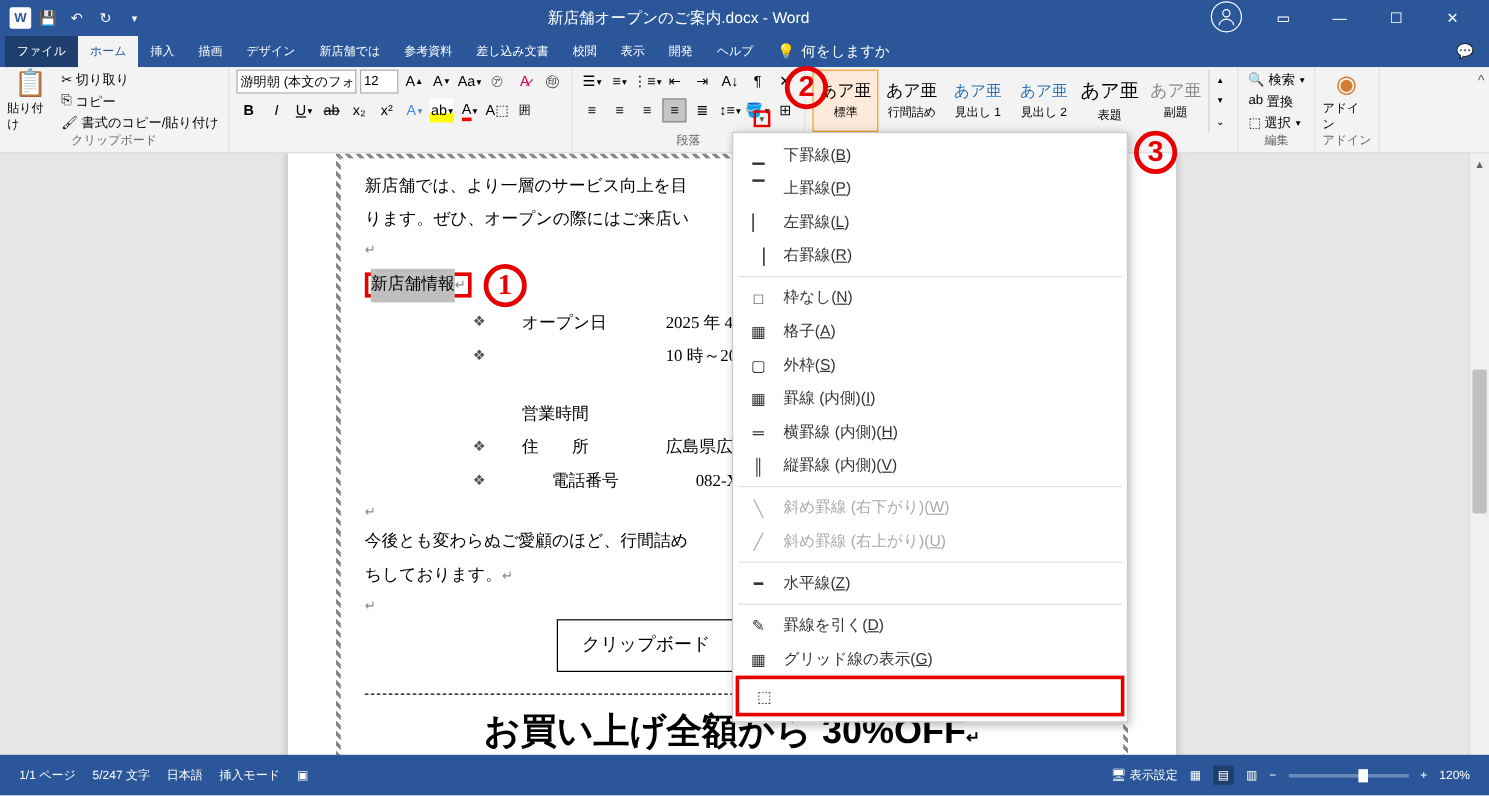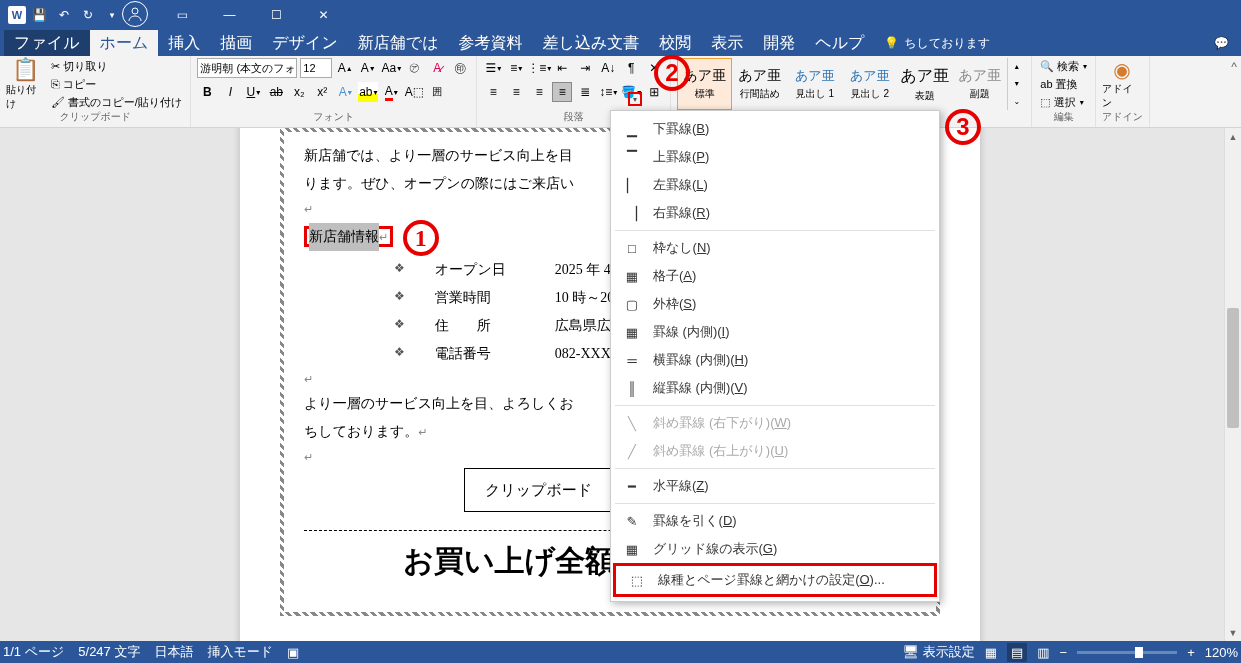--- a/index.html
+++ b/index.html
@@ -8,21 +8,21 @@
     .titlebar { height: 30px; background: #2b579a; color: #fff; display: flex; align-items: center; padding: 0 8px; }
     .titlebar-left { display: flex; align-items: center; gap: 4px; }
     .titlebar-icon { width: 18px; height: 18px; background: #fff; color: #2b579a; font-weight: bold; display: flex; align-items: center; justify-content: center; border-radius: 2px; font-size: 11px; }
     .qat-icon { width: 20px; height: 20px; display: flex; align-items: center; justify-content: center; color: #fff; cursor: pointer; }
     .titlebar-center { flex: 1; text-align: center; font-size: 13px; }
     .titlebar-right { display: flex; gap: 2px; }
     .win-btn { width: 45px; height: 28px; display: flex; align-items: center; justify-content: center; color: #fff; cursor: pointer; }
     .account-icon { width: 26px; height: 26px; border: 1px solid #fff; border-radius: 50%; display: flex; align-items: center; justify-content: center; margin-right: 10px; }
     
     .menubar { height: 26px; background: #2b579a; color: #fff; display: flex; align-items: stretch; padding-left: 4px; }
-    .menu-tab { padding: 0 10px; display: flex; align-items: center; cursor: pointer; font-size: 16px; }
+    .menu-tab { padding: 0 10px; display: flex; align-items: center; cursor: pointer; font-size: 10px; }
     .menu-tab.file { background: #1e3e6e; }
     .menu-tab.active { background: #f3f3f3; color: #2b579a; }
     .tell-me { display: flex; align-items: center; gap: 5px; margin-left: 10px; }
     .share-icon { margin-left: auto; padding: 0 12px; display: flex; align-items: center; }
     
     .ribbon { height: 72px; background: #f3f3f3; border-bottom: 1px solid #d4d4d4; display: flex; position: relative; }
     .ribbon-group { border-right: 1px solid #e1e1e1; padding: 2px 6px; display: flex; flex-direction: column; justify-content: space-between; position: relative; }
     .ribbon-group-label { text-align: center; color: #666; font-size: 10px; padding-bottom: 1px; }
     .ribbon-row { display: flex; align-items: center; gap: 3px; }
     .ribbon-col { display: flex; flex-direction: column; gap: 2px; }
@@ -63,21 +63,21 @@
     .callout-2 { position: absolute; top: 55px; left: 648px; z-index: 60; }
     
     .border-menu { position: absolute; top: 110px; left: 610px; width: 330px; background: #fff; border: 1px solid #ccc; box-shadow: 2px 2px 8px rgba(0,0,0,0.3); z-index: 40; padding: 4px 0; }
     .menu-item { display: flex; align-items: center; padding: 5px 12px; gap: 12px; cursor: pointer; font-size: 13px; color: #333; }
     .menu-item.disabled { color: #aaa; }
     .menu-sep { height: 1px; background: #e0e0e0; margin: 3px 4px; }
     .menu-icon { width: 18px; height: 18px; display: flex; align-items: center; justify-content: center; flex-shrink: 0; }
     .menu-item.highlighted { border: 3px solid #e60000; margin: 0 2px; }
     .callout-3 { position: absolute; right: -42px; top: -2px; z-index: 70; }
     
-    .statusbar { position: absolute; bottom: 0; left: 0; right: 0; height: 22px; background: #2b579a; color: #fff; display: flex; align-items: center; font-size: 13px; padding: 0 3px; gap: 14px; }
+    .statusbar { position: absolute; bottom: 0; left: 0; right: 0; height: 34px; background: #2b579a; color: #fff; display: flex; align-items: center; font-size: 10px; padding: 0 16px; gap: 14px; }
     .statusbar .sb-right { margin-left: auto; display: flex; align-items: center; gap: 10px; }
     .zoom-slider { width: 100px; height: 3px; background: #6888b8; position: relative; }
     .zoom-thumb { position: absolute; left: 58px; top: -4px; width: 8px; height: 11px; background: #fff; }
     
     .scrollbar-v { position: absolute; right: 0; top: 128px; bottom: 22px; width: 17px; background: #f0f0f0; border-left: 1px solid #ddd; }
     .scroll-thumb { position: absolute; top: 180px; left: 2px; right: 2px; height: 120px; background: #c0c0c0; border-radius: 2px; }
     .scroll-arrow { height: 17px; display:flex; align-items:center; justify-content:center; color:#666; font-size:9px; }
     
     svg.icn { width: 16px; height: 16px; }
     .underline-key { text-decoration: underline; }
@@ -86,20 +86,21 @@
 <body>
 
 <div class="titlebar">
   <div class="titlebar-left">
     <div class="titlebar-icon">W</div>
     <div class="qat-icon">💾</div>
     <div class="qat-icon">↶</div>
     <div class="qat-icon">↻</div>
     <div class="qat-icon" style="font-size:9px;">▾</div>
   </div>
+  <div class="titlebar-center">新店舗オープンのご案内.docx - Word</div>
   <div class="titlebar-right">
     <div class="account-icon">
       <svg class="icn" viewBox="0 0 16 16">
           <circle cx="8" cy="5" r="3" fill="none" stroke="#fff"></circle>
           <path d="M2 15c0-3 3-5 6-5s6 2 6 5" fill="none" stroke="#fff"></path>
         </svg>
     </div>
     <div class="win-btn">▭</div>
     <div class="win-btn">—</div>
     <div class="win-btn">☐</div>
@@ -115,21 +116,21 @@
   <div class="menu-tab">デザイン</div>
   <div class="menu-tab">新店舗では</div>
   <div class="menu-tab">参考資料</div>
   <div class="menu-tab">差し込み文書</div>
   <div class="menu-tab">校閲</div>
   <div class="menu-tab">表示</div>
   <div class="menu-tab">開発</div>
   <div class="menu-tab">ヘルプ</div>
   <div class="tell-me">
     <span>💡</span>
-    <span>ちしております</span>
+    <span>何をしますか</span>
   </div>
   <div class="share-icon">💬</div>
 </div>
 
 <div class="ribbon">
 
   <div class="ribbon-group">
     <div class="ribbon-row">
       <div class="ribbon-btn-lg">
         <div style="font-size:22px;">📋</div>
@@ -184,21 +185,20 @@
         <div class="fmt-btn" style="color:#4a90d9;">A<span class="dropdown-arrow">▾</span></div>
         <div class="fmt-btn" style="background:linear-gradient(#fff 60%,#ff0 60%);">ab<span class="dropdown-arrow">▾</span></div>
         <div class="fmt-btn">
             <span style="border-bottom:3px solid red;">A</span>
             <span class="dropdown-arrow">▾</span>
           </div>
         <div class="fmt-btn">A⬚</div>
         <div class="fmt-btn" style="font-size:10px;">囲</div>
       </div>
     </div>
-    <div class="ribbon-group-label">フォント</div>
   </div>
 
   <div class="ribbon-group">
     <div class="ribbon-col" style="gap:4px;">
       <div class="ribbon-row">
         <div class="fmt-btn">☰<span class="dropdown-arrow">▾</span></div>
         <div class="fmt-btn">≡<span class="dropdown-arrow">▾</span></div>
         <div class="fmt-btn">⋮≡<span class="dropdown-arrow">▾</span></div>
         <div class="fmt-btn">⇤</div>
         <div class="fmt-btn">⇥</div>
@@ -301,36 +301,36 @@
         <span class="callout-num">1</span>
       </div>
       <div id="info-rows">
           <div class="doc-line info-row">
             <span class="bullet">❖</span>
             <span style="width:90px;">オープン日</span>
             <span>2025 年 4 月</span>
           </div>
           <div class="doc-line info-row">
             <span class="bullet">❖</span>
-            <span style="width:90px;">営業時間</span>
+            <span style="width:90px;margin-top:48px;">営業時間</span>
             <span>10 時～20 時</span>
           </div>
           <div class="doc-line info-row">
             <span class="bullet">❖</span>
             <span style="width:90px;">住　　所</span>
             <span>広島県広島</span>
           </div>
           <div class="doc-line info-row">
             <span class="bullet">❖</span>
-            <span style="width:90px;">電話番号</span>
+            <span style="width:90px;margin-left:25px;">電話番号</span>
             <span>082-XXX-X</span>
           </div>
         </div>
       <div class="doc-line" style="font-size:11px;color:#888;">↵</div>
-      <div class="doc-line"><span>より一層のサービス向上を目、よろしくお</span></div>
+      <div class="doc-line"><span>今後とも変わらぬご愛顧のほど、行間詰め</span></div>
       <div class="doc-line"><span>ちしております。</span><span class="para-mark">↵</span></div>
       <div class="doc-line" style="font-size:11px;color:#888;">↵</div>
       <div class="doc-line"><span class="coupon-box">クリップボード</span></div>
       <div class="dotted-line"></div>
       <div class="big-text"><span>お買い上げ全額から 30%OFF</span><span class="para-mark" style="font-size:14px;">↵</span></div>
     </div>
   </div>
 </div>
 
 <div class="border-menu" id="border-menu">
@@ -394,21 +394,20 @@
     <div class="menu-item">
       <span class="menu-icon">✎</span>
       <span>罫線を引く(<span class="underline-key">D</span>)</span>
     </div>
     <div class="menu-item">
       <span class="menu-icon">▦</span>
       <span>グリッド線の表示(<span class="underline-key">G</span>)</span>
     </div>
     <div class="menu-item highlighted">
       <span class="menu-icon">⬚</span>
-      <span>線種とページ罫線と網かけの設定(<span class="underline-key">O</span>)...</span>
     </div>
   </div>
 
 <div class="scrollbar-v">
   <div class="scroll-arrow">▲</div>
   <div class="scroll-thumb"></div>
   <div class="scroll-arrow" style="position:absolute;bottom:0;width:100%;">▼</div>
 </div>
 
 <div class="statusbar">

